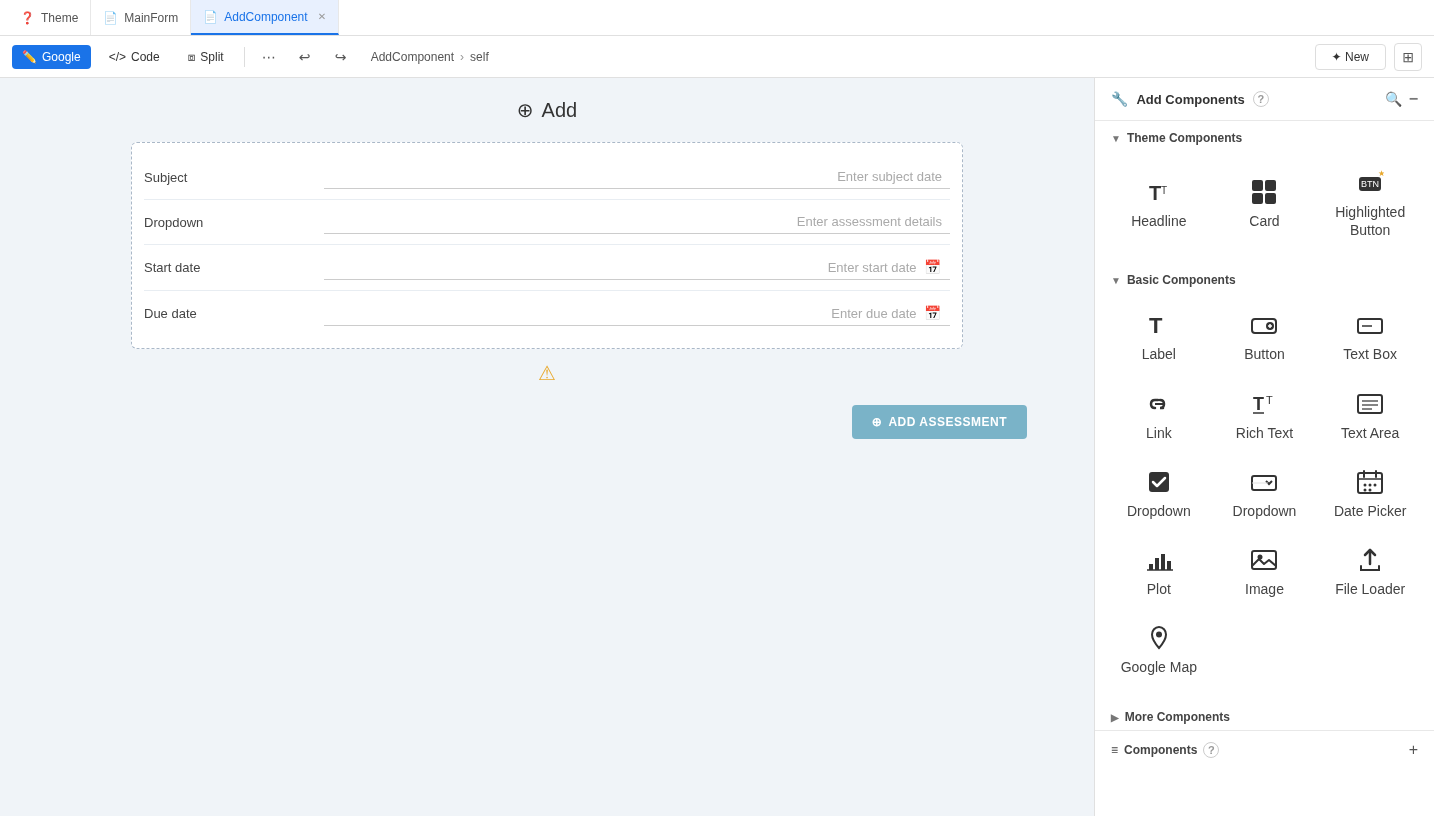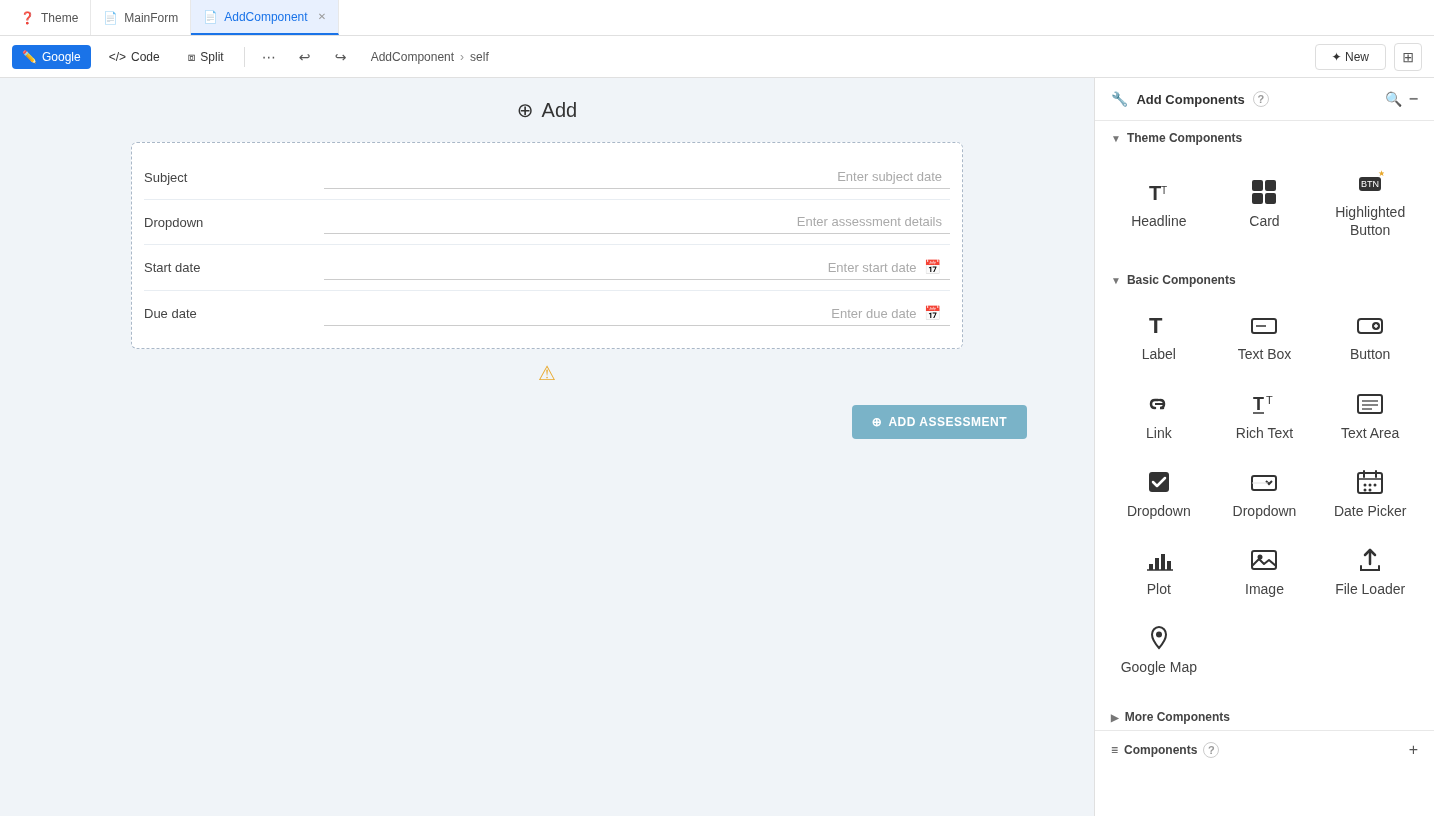--- a/index.html
+++ b/index.html
@@ -311,37 +311,37 @@
           <svg width="28" height="28" viewBox="0 0 28 28">
               <text x="4" y="22" font-size="22" font-weight="bold" fill="#333">T</text>
             </svg>
         </div>
         <span class="component-item-label">Label</span>
       </div>
 
       <div class="component-item">
         <div class="component-item-icon">
           <svg width="28" height="28" viewBox="0 0 28 28">
-            <rect x="2" y="8" width="24" height="14" rx="2" stroke="#333" stroke-width="2" fill="none"></rect>
-            <line x1="6" y1="15" x2="16" y2="15" stroke="#333" stroke-width="1.5"></line>
-          </svg>
-        </div>
-        <span class="component-item-label">Text Box</span>
-      </div>
-
-      <div class="component-item">
-        <div class="component-item-icon">
-          <svg width="28" height="28" viewBox="0 0 28 28">
             <rect x="2" y="8" width="24" height="14" rx="3" stroke="#333" stroke-width="2" fill="none"></rect>
             <circle cx="20" cy="15" r="4" fill="#333"></circle>
             <line x1="18" y1="15" x2="22" y2="15" stroke="#fff" stroke-width="1.5"></line>
             <line x1="20" y1="13" x2="20" y2="17" stroke="#fff" stroke-width="1.5"></line>
           </svg>
         </div>
         <span class="component-item-label">Button</span>
+      </div>
+
+      <div class="component-item">
+        <div class="component-item-icon">
+          <svg width="28" height="28" viewBox="0 0 28 28">
+            <rect x="2" y="8" width="24" height="14" rx="2" stroke="#333" stroke-width="2" fill="none"></rect>
+            <line x1="6" y1="15" x2="16" y2="15" stroke="#333" stroke-width="1.5"></line>
+          </svg>
+        </div>
+        <span class="component-item-label">Text Box</span>
       </div>
 
       <div class="component-item">
         <div class="component-item-icon">
           <svg width="28" height="28" viewBox="0 0 28 28">
             <path d="M10 18 Q6 18 6 14 Q6 10 10 10 L13 10" stroke="#333" stroke-width="2.5" fill="none" stroke-linecap="round"></path>
             <path d="M15 10 Q19 10 19 14 Q19 18 15 18 L18 18" stroke="#333" stroke-width="2.5" fill="none" stroke-linecap="round"></path>
             <line x1="10" y1="14" x2="18" y2="14" stroke="#333" stroke-width="2"></line>
           </svg>
         </div>

